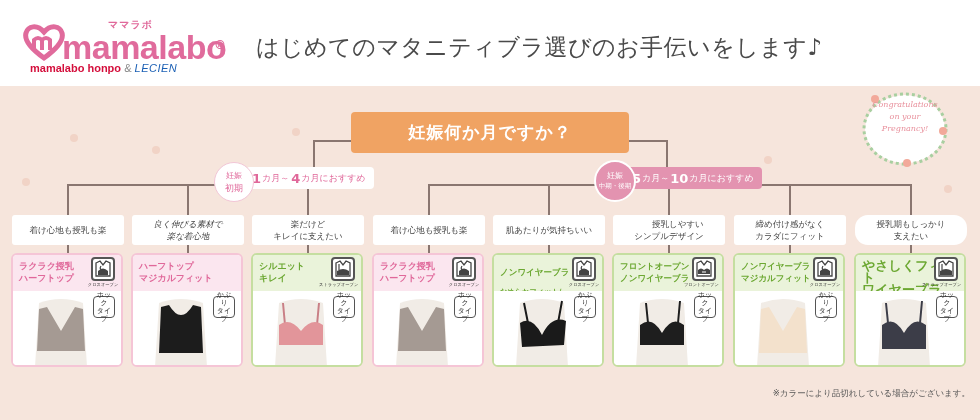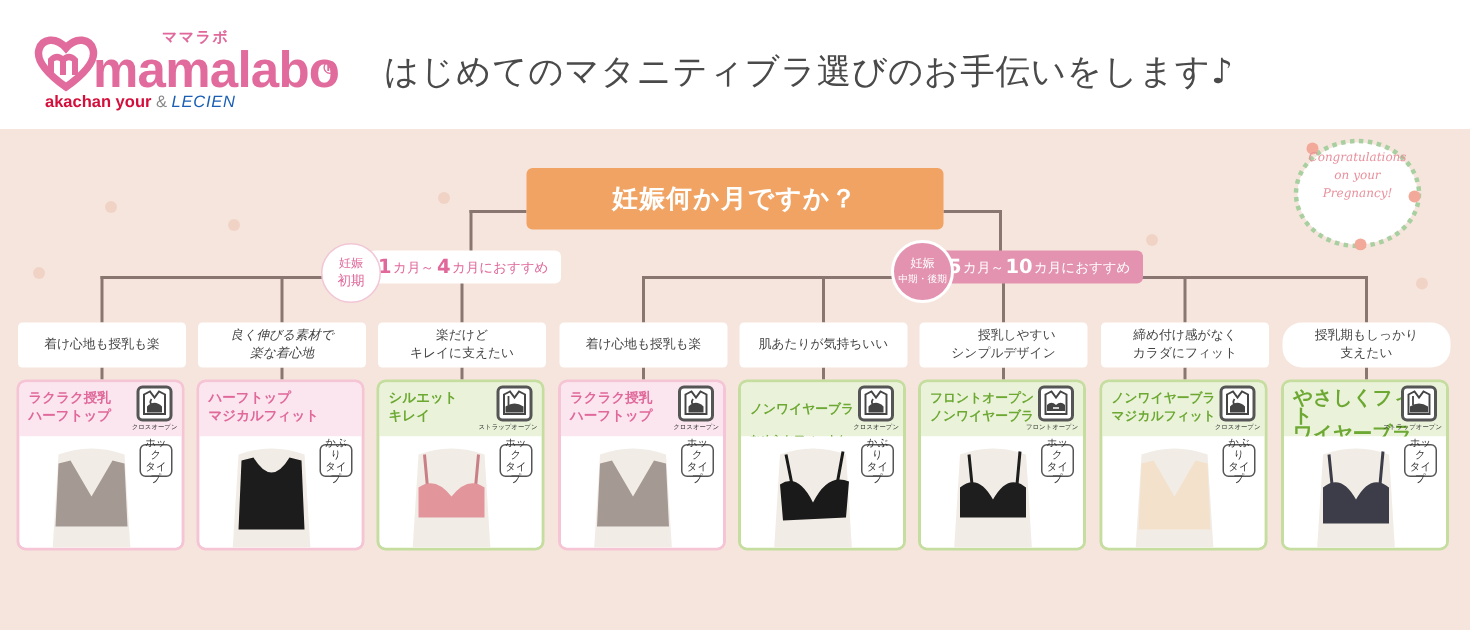--- a/index.html
+++ b/index.html
@@ -72,21 +72,21 @@
   <div class="header">
     <div class="logo">
       <svg class="logo-heart" viewBox="0 0 44 40">
         <path d="M22 36 C8 26 2 18 4 11 C6 4 15 2 22 10 C29 2 38 4 40 11 C42 18 36 26 22 36 Z" fill="none" stroke="#e06b9c" stroke-width="5"></path>
         <path d="M12 28 L12 18 Q16 14 20 18 L20 28 M20 18 Q24 14 28 18 L28 28" fill="none" stroke="#e06b9c" stroke-width="4"></path>
       </svg>
       <span class="logo-kana">ママラボ</span>
       <span class="logo-word">mamalabo</span>
       <span class="logo-reg">®</span>
       <div class="logo-sub">
-        <span class="ak">akachan your</span>
+        <span class="ak">mamalabo honpo</span>
         <span class="amp">&amp;</span>
         <span class="lec">LECIEN</span>
       </div>
     </div>
     <div class="headline">はじめてのマタニティブラ選びのお手伝いをします♪</div>
   </div>
 
   <div class="paw" style="left:70px;top:134px;"></div>
   <div class="paw" style="left:152px;top:146px;"></div>
   <div class="paw" style="left:22px;top:178px;"></div>
@@ -346,13 +346,14 @@
       <svg class="mannequin" viewBox="0 0 72 72">
         <path d="M14 8 Q36 0 58 8 L62 72 L10 72 Z" fill="#f1ece6"></path>
         <path d="M18 8 L20 28 M54 6 L52 28" stroke="#3c3d48" stroke-width="2"></path>
         <path d="M14 30 Q26 20 36 38 Q46 20 58 30 L58 54 L14 54 Z" fill="#3c3d48"></path>
       </svg>
       <div class="type-badge">ホック
 タイプ</div>
     </div>
   </div>
 
+  <div class="note">※カラーにより品切れしている場合がございます。</div>
 </div>
 
 </body></html>

